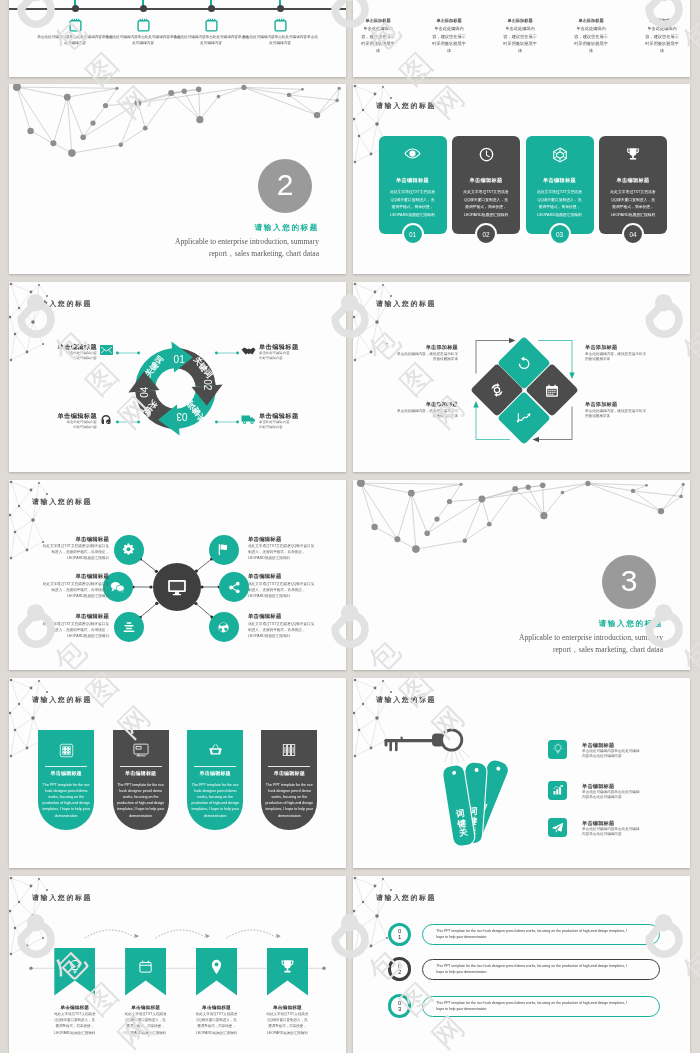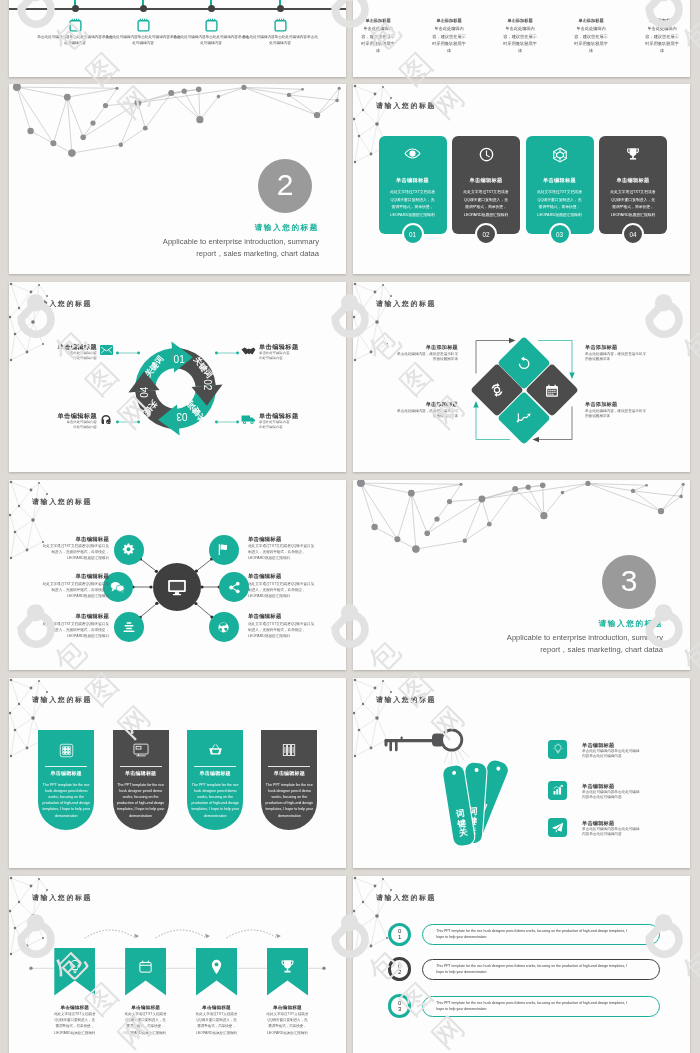--- a/index.html
+++ b/index.html
@@ -25,21 +25,21 @@
   .hero-num{position:absolute;border-radius:50%;background:#9a9a9a;color:#fff;
             display:flex;align-items:center;justify-content:center;}
   .hero-title{position:absolute;font-size:7.6px;font-weight:bold;color:#19b09b;letter-spacing:1.6px;
               text-align:right;}
   .hero-sub{position:absolute;font-size:7.6px;color:#5b5b5d;line-height:1.55;text-align:right;}
 
   
   .hero-num{width:54px;height:54px;left:249px;top:75px;font-size:30px;font-weight:300;
             font-family:"Liberation Sans",sans-serif;padding-bottom:2px;box-sizing:border-box;}
   .hero-title{left:140px;top:139px;width:170px;}
-  .hero-sub{left:40px;top:152px;width:270px;}
+  .hero-sub{left:40px;top:152px;width:270px;font-family:Liberation Serif, serif;}
 
   
   .tl-line{position:absolute;left:0;top:121px;width:337px;height:1.6px;background:#4a4a4a;}
   .tl-dot{position:absolute;width:7px;height:7px;border-radius:50%;background:#414141;top:118px;}
   .tl-stem{position:absolute;width:1.2px;background:#19b09b;top:106px;height:14px;}
   .tl-icon{position:absolute;top:131px;}
   .tl-text{position:absolute;top:147px;width:76px;font-size:3.6px;line-height:1.75;
            color:#4d4d4d;text-align:center;}
 
   

